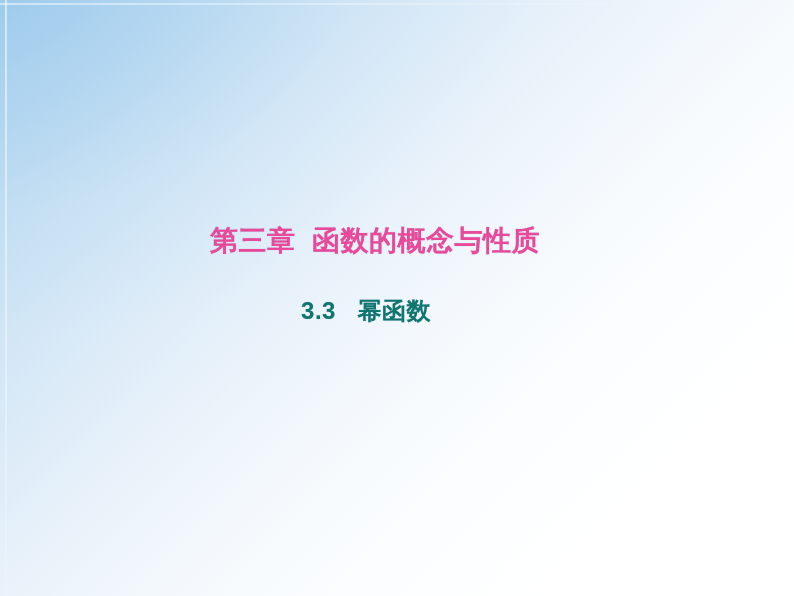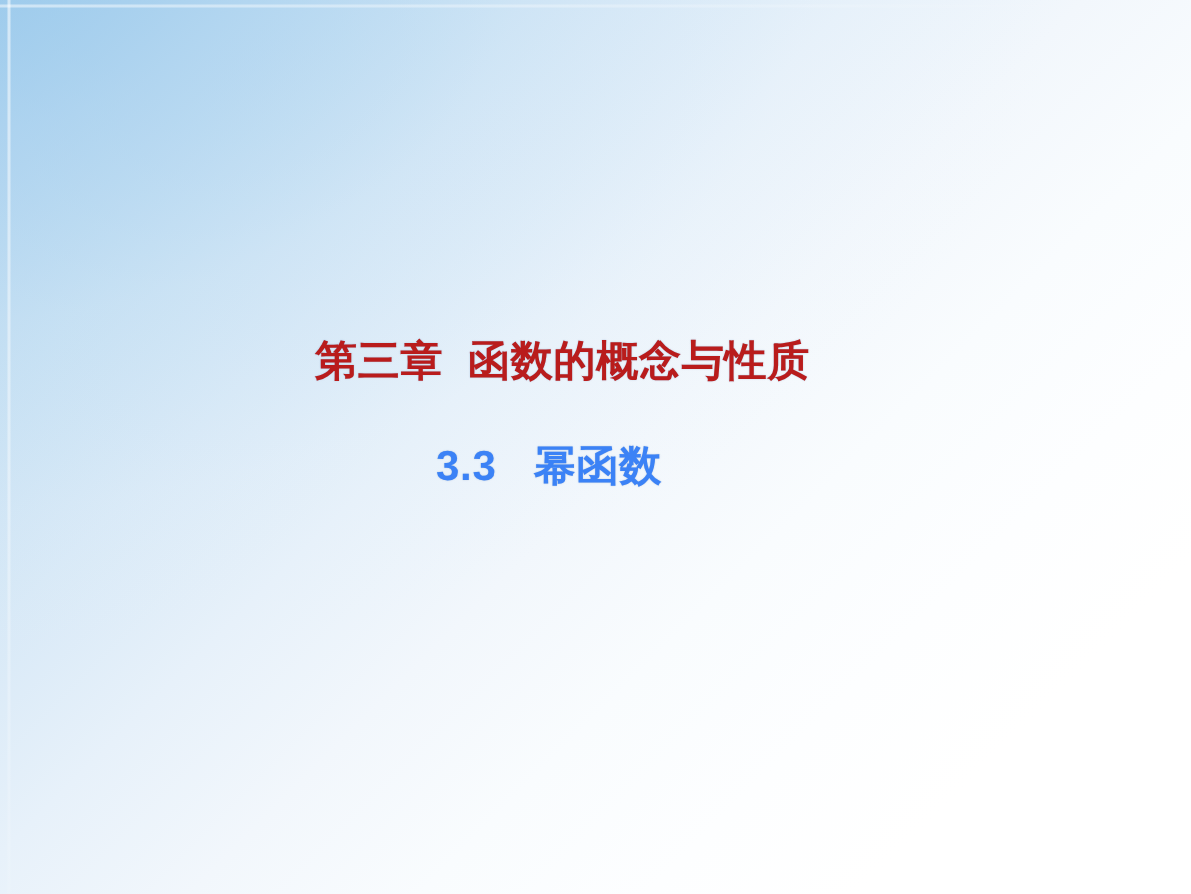--- a/index.html
+++ b/index.html
@@ -84,38 +84,38 @@
   .chapter-title {
     position: absolute;
     left: 0;
     top: 221px;
     width: 750px;
     text-align: center;
     font-size: 28px;
     line-height: 40px;
     font-weight: bold;
     letter-spacing: 0.5px;
-    color: #b91c1c;
+    color: #ec4899;
     white-space: pre;
     text-shadow:
       0 0 1px rgba(30, 80, 150, 0.35),
       0.5px 0.5px 0 rgba(255, 255, 255, 0.22);
   }
 
   .section-title {
     position: absolute;
     left: 0;
     top: 292px;
     width: 732px;
     text-align: center;
-    font-size: 28px;
+    font-size: 24px;
     line-height: 38px;
     font-weight: bold;
     letter-spacing: 0.5px;
-    color: #3b82f6;
+    color: #0f766e;
     white-space: pre;
     text-shadow:
       0 0 1px rgba(30, 80, 150, 0.35),
       0.5px 0.5px 0 rgba(255, 255, 255, 0.22);
   }
 </style>
 </head>
 <body>
 
 <div class="slide">

